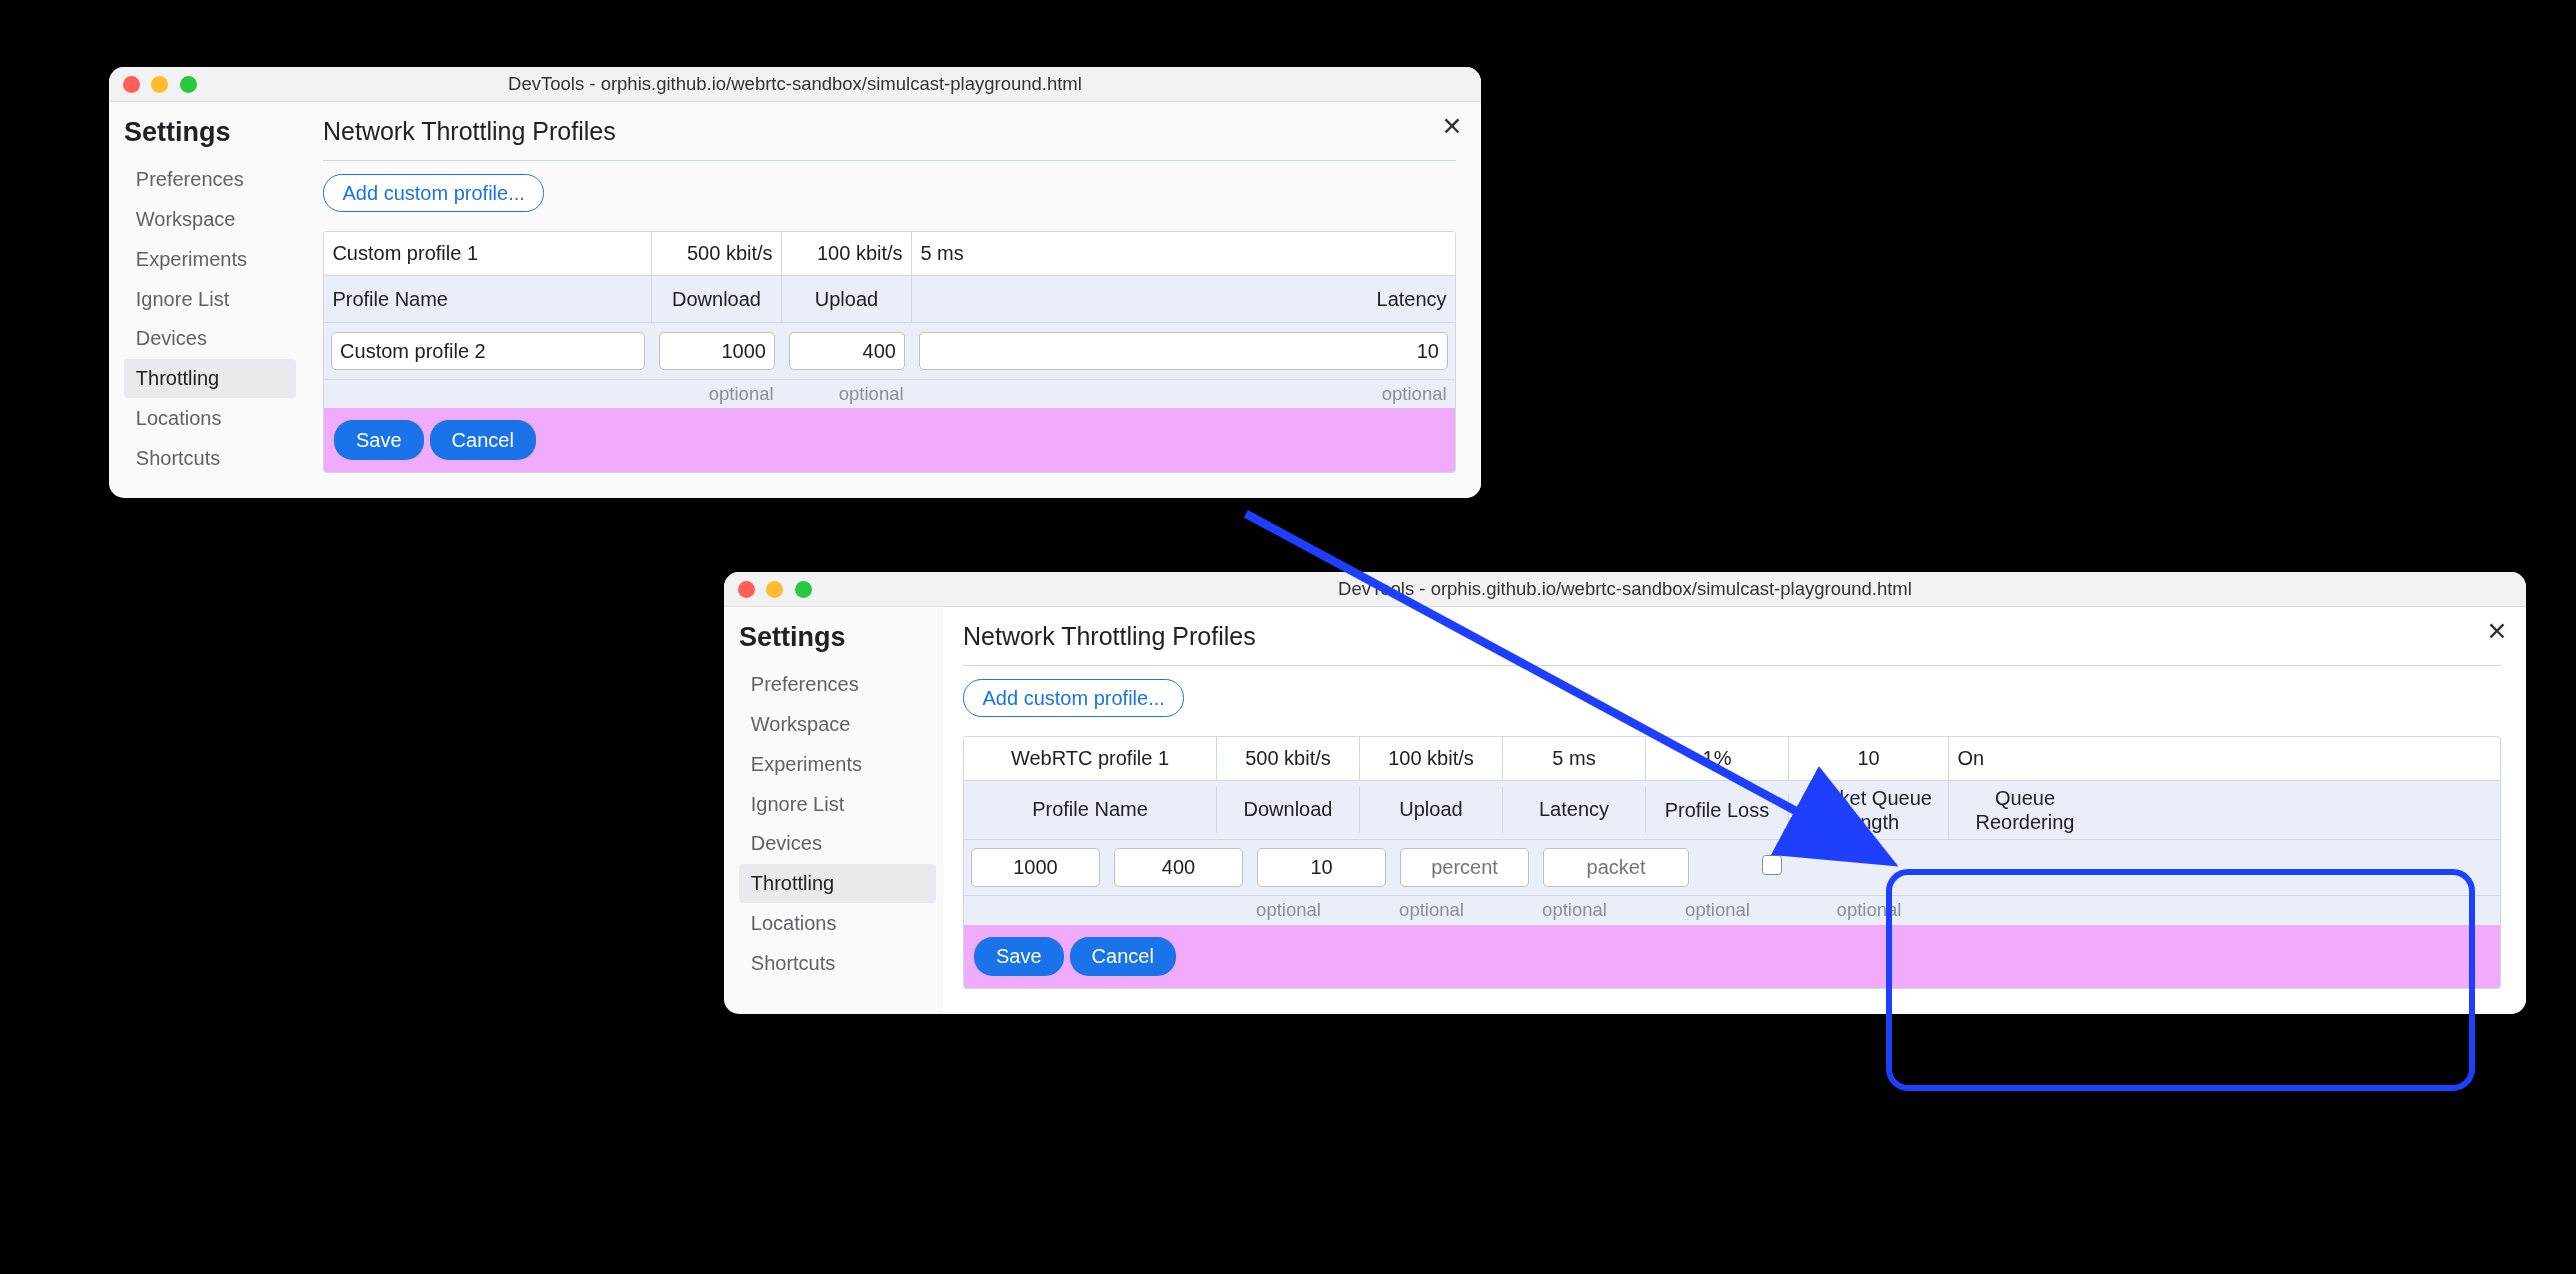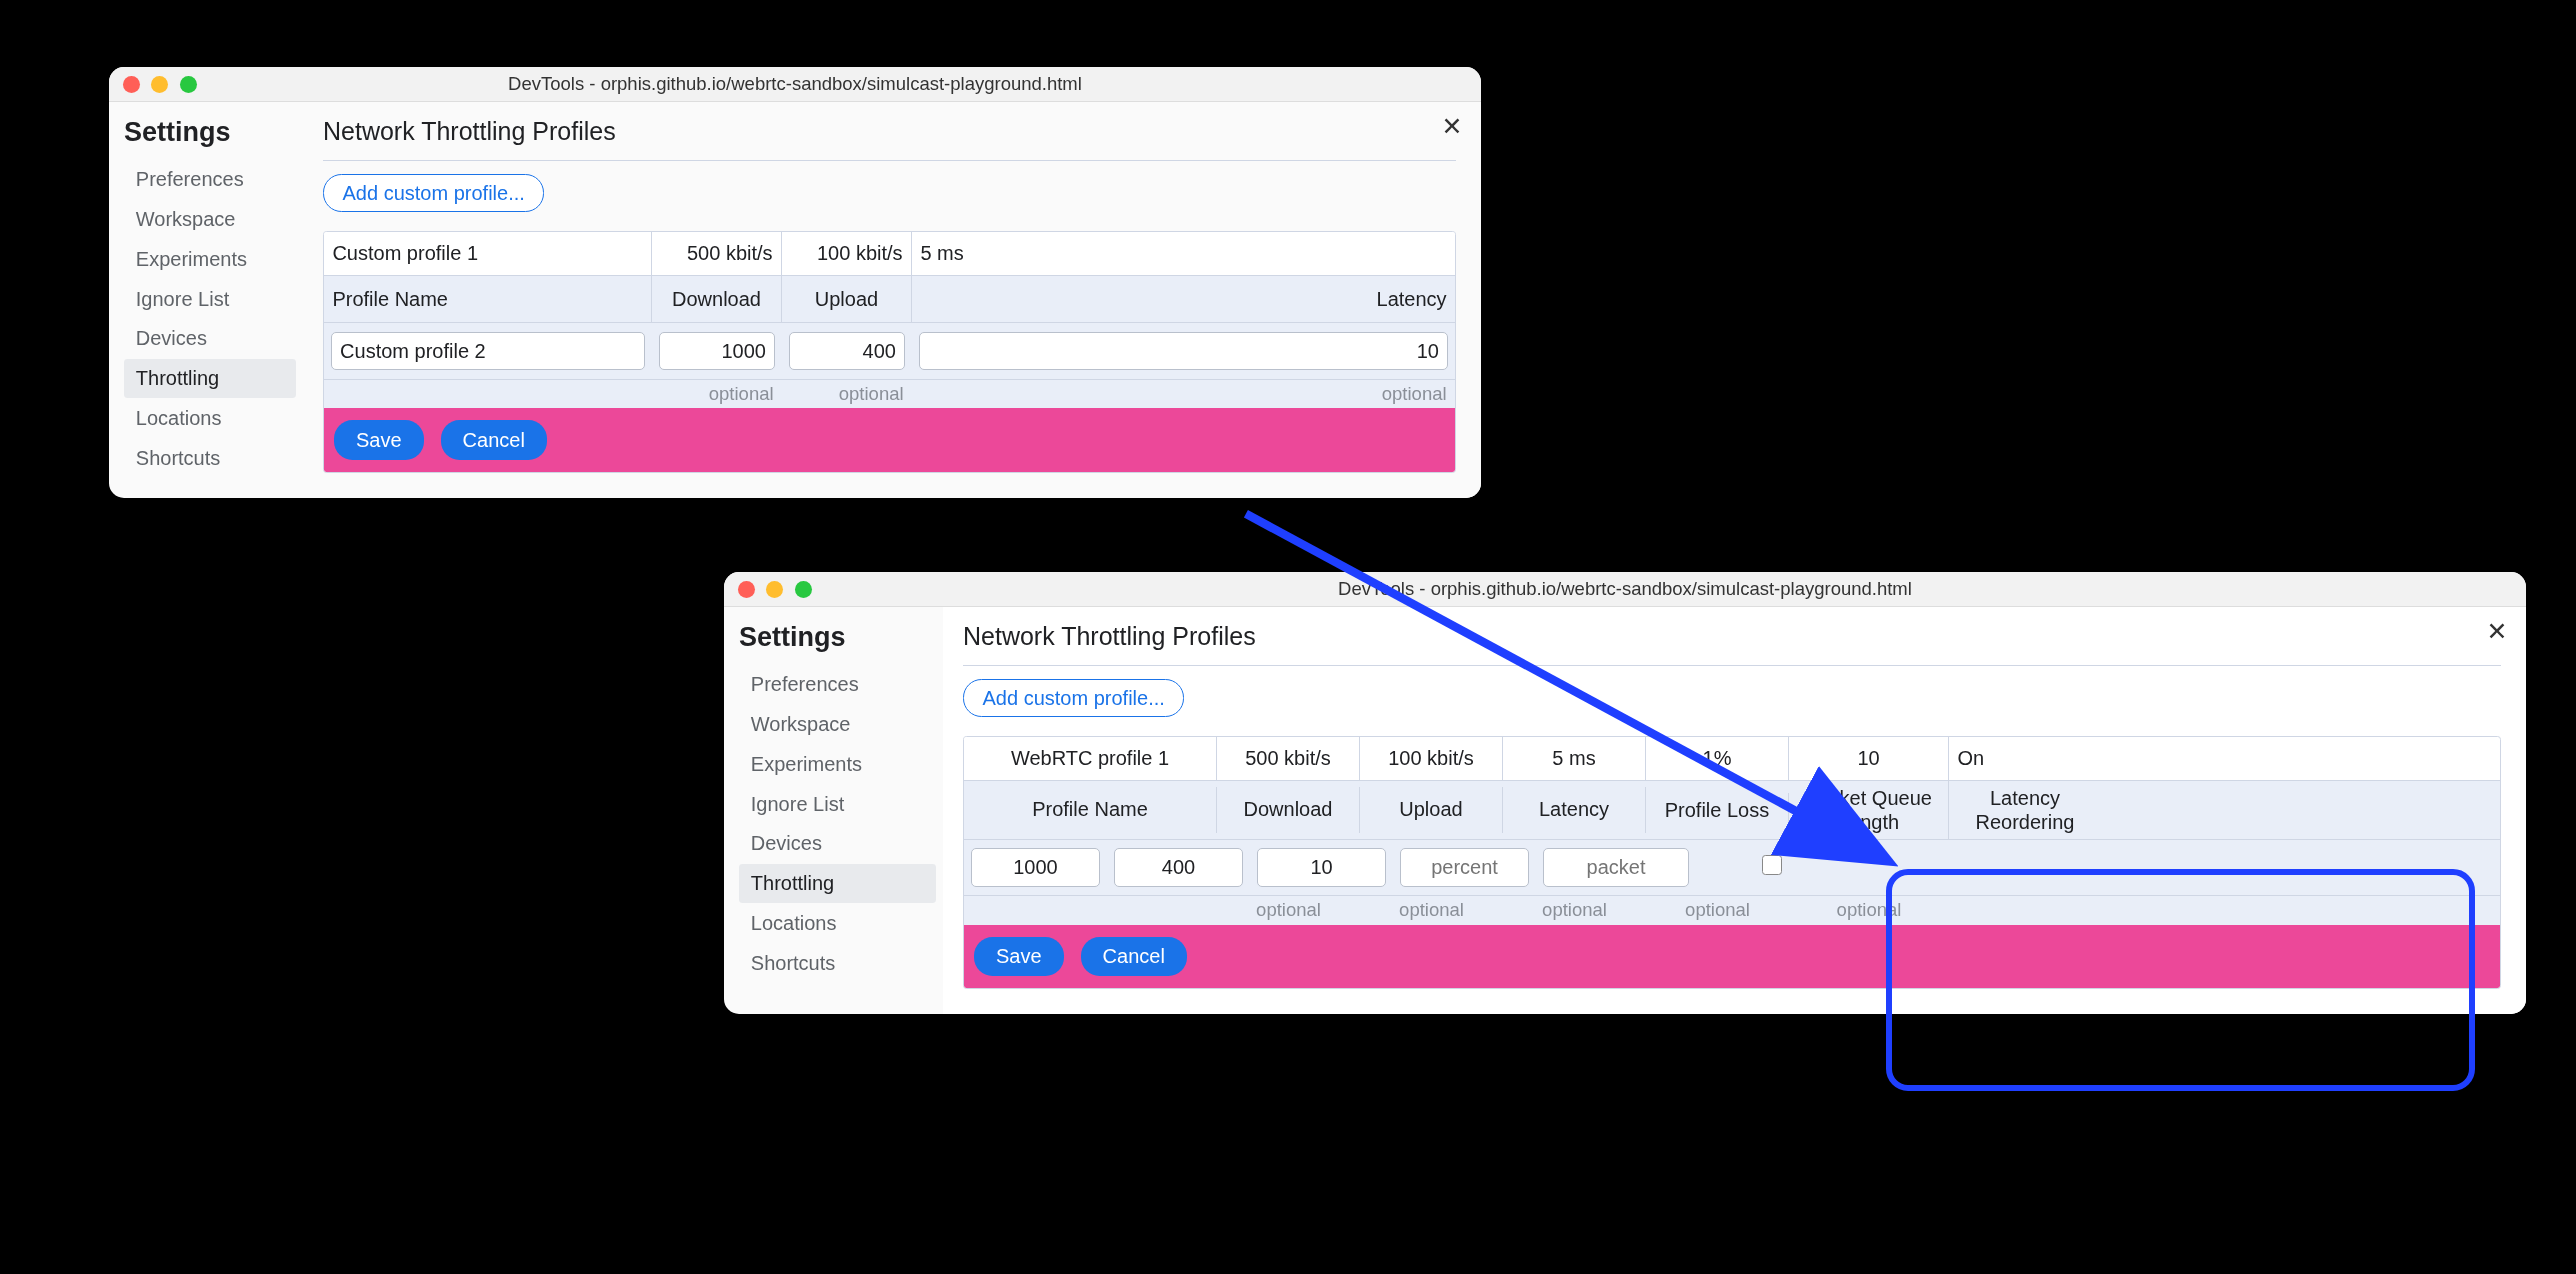--- a/index.html
+++ b/index.html
@@ -123,21 +123,21 @@
     border-radius:5px;
     background:#fff;
     color:#202124;
   }
   input.txt.num { text-align:right; }
   input.txt.focus { border:1.7px solid #1a73e8; }
 
   .row.editor .cell { padding:8.4px 6.7px; border-right:none; }
   .row.header .cell { padding:11.8px 8.4px; }
 
-  .btn-row { padding:11.8px 10px; display:flex; gap:17px; background:#ec4899; }
+  .btn-row { padding:11.8px 10px; display:flex; gap:6px; background:#f0abfc; }
   .btn {
     background:#1a73e8; color:#fff;
     border:none; border-radius:18.5px;
     padding:8.4px 22px; font-size:20px; font-weight:500;
   }
 
   .chk {
     width:20px; height:20px;
     border:1.7px solid #888; border-radius:3.4px;
     display:inline-block; background:#fff;
@@ -273,21 +273,21 @@
           <div class="cell cell-pq cell-num center">10</div>
           <div class="cell cell-pr cell-name">On</div>
         </div>
         <div class="row header">
           <div class="cell cell-name">Profile Name</div>
           <div class="cell cell-dl">Download</div>
           <div class="cell cell-ul">Upload</div>
           <div class="cell cell-lat">Latency</div>
           <div class="cell cell-pl">Profile Loss</div>
           <div class="cell cell-pq">Packet Queue Length</div>
-          <div class="cell cell-pr">Latency Reordering</div>
+          <div class="cell cell-pr">Queue Reordering</div>
         </div>
         <div class="row editor">
           <div class="cell cell-dl"><input class="txt num" style="text-align: center;" value="1000"></div>
           <div class="cell cell-ul"><input class="txt num" style="text-align: center;" value="400"></div>
           <div class="cell cell-lat"><input class="txt num" style="text-align: center;" value="10"></div>
           <div class="cell cell-pl"><input class="txt" style="text-align: center; color: rgb(138, 143, 152);" placeholder="percent"></div>
           <div class="cell cell-pq"><input class="txt" style="text-align: center; color: rgb(138, 143, 152);" placeholder="packet"></div>
           <div class="cell cell-pr" style="text-align:center;"><span class="chk"></span></div>
         </div>
         <div class="row hints">

